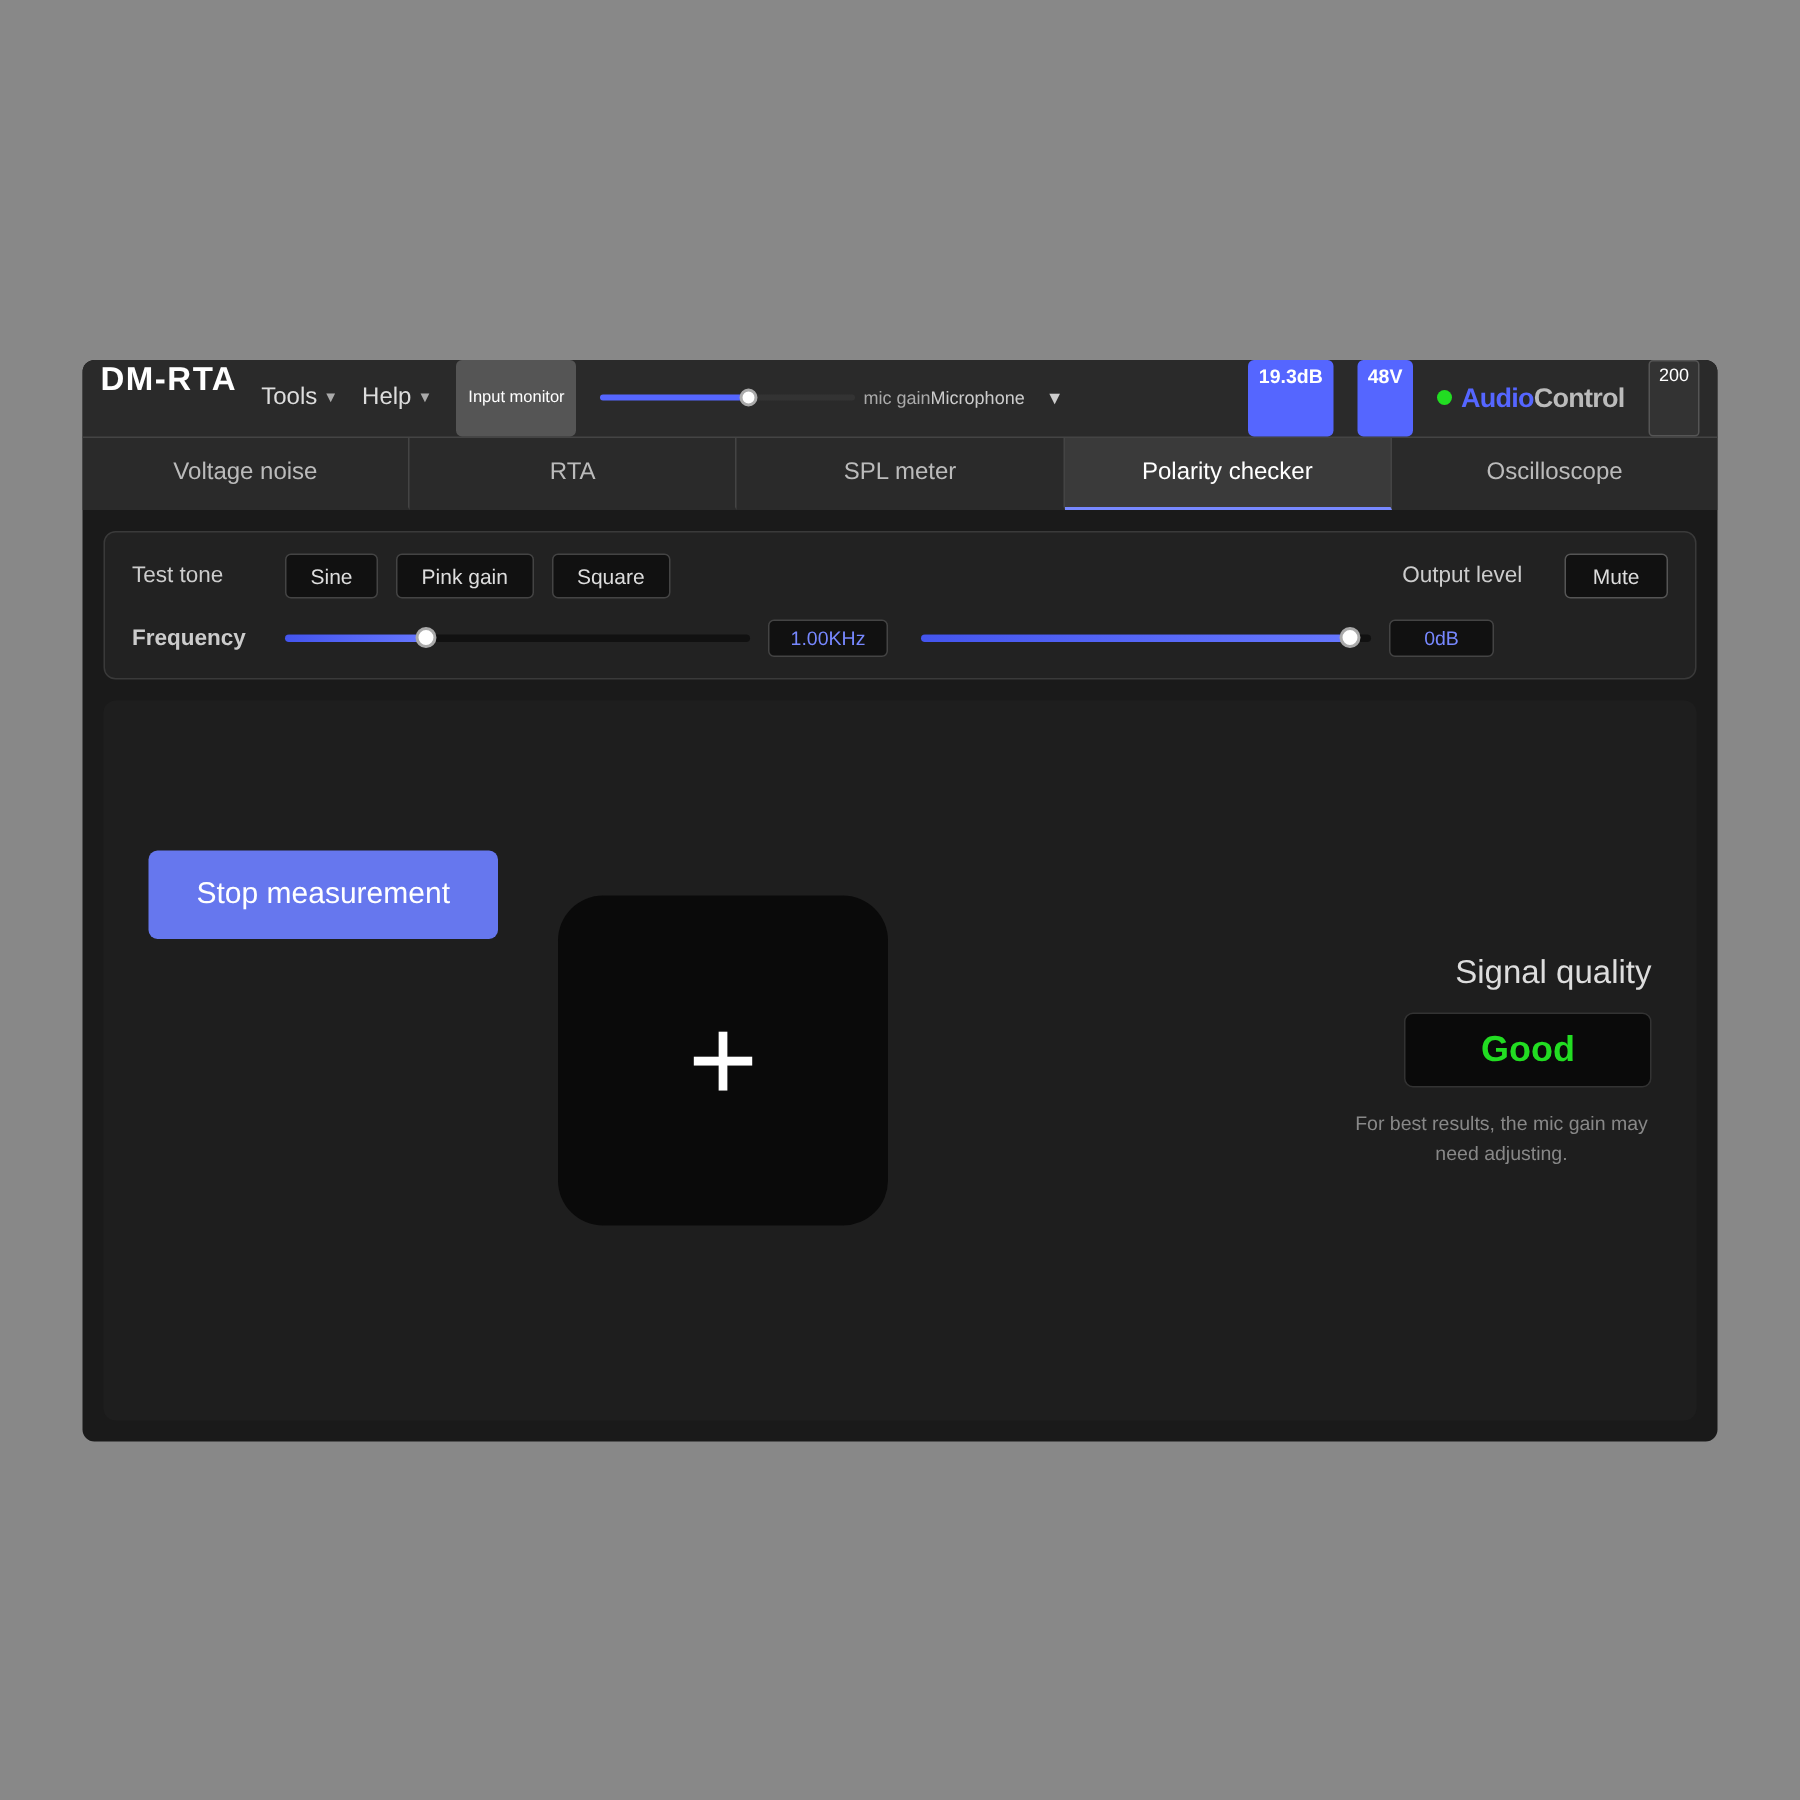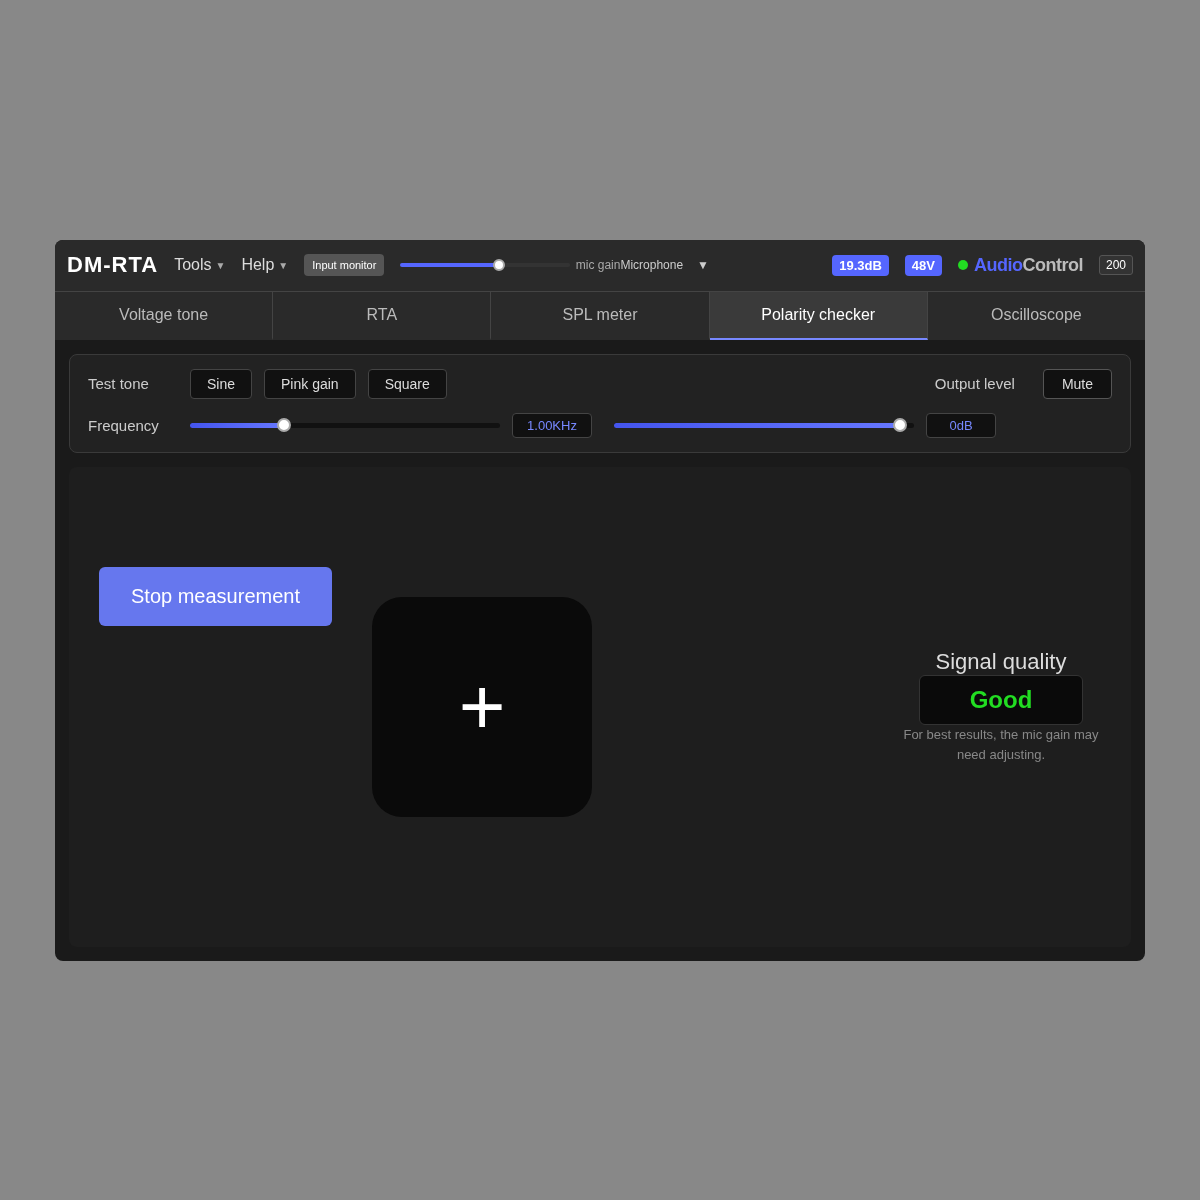--- a/index.html
+++ b/index.html
@@ -17,21 +17,20 @@
       width: 1090px;
       background: #1a1a1a;
       border-radius: 8px;
       overflow: hidden;
     }
 
     
     .top-bar {
       background: #2a2a2a;
       display: flex;
-      align-items: center;
       height: 52px;
       padding: 0 12px;
       gap: 16px;
       border-bottom: 1px solid #444;
     }
 
     .top-bar-title {
       color: #fff;
       font-size: 22px;
       font-weight: bold;
@@ -247,20 +246,21 @@
       display: flex;
       align-items: center;
       gap: 12px;
     }
 
     .freq-label {
       color: #ccc;
       font-size: 15px;
       width: 90px;
       flex-shrink: 0;
+      font-weight: bold;
     }
 
     .slider-track {
       flex: 1;
       height: 5px;
       background: #111;
       border-radius: 3px;
       position: relative;
       max-width: 310px;
     }
@@ -351,21 +351,22 @@
     .plus-sign {
       color: #fff;
       font-size: 80px;
       font-weight: 300;
       line-height: 1;
     }
 
     .signal-quality-section {
       display: flex;
       flex-direction: column;
-      align-items: center;
+      align-items: flex-end;
+      gap: 14px;
       margin-left: auto;
     }
 
     .signal-quality-title {
       color: #ddd;
       font-size: 22px;
     }
 
     .signal-quality-badge {
       background: #0a0a0a;
@@ -427,21 +428,21 @@
     <div style="display:flex;align-items:center;gap:4px;">
       <span class="green-dot"></span>
       <span class="brand-logo"><span>Audio</span><span style="color:#bbb;">Control</span></span>
     </div>
 
     <span class="battery-badge">200</span>
   </div>
 
   <div class="nav-tabs">
     <div class="nav-tab">
-      <span>Voltage tone</span>
+      <span>Voltage noise</span>
     </div>
     <div class="nav-tab">
       <span>RTA</span>
     </div>
     <div class="nav-tab">
       <span>SPL meter</span>
     </div>
     <div class="nav-tab active">
       <span>Polarity checker</span>
     </div>

